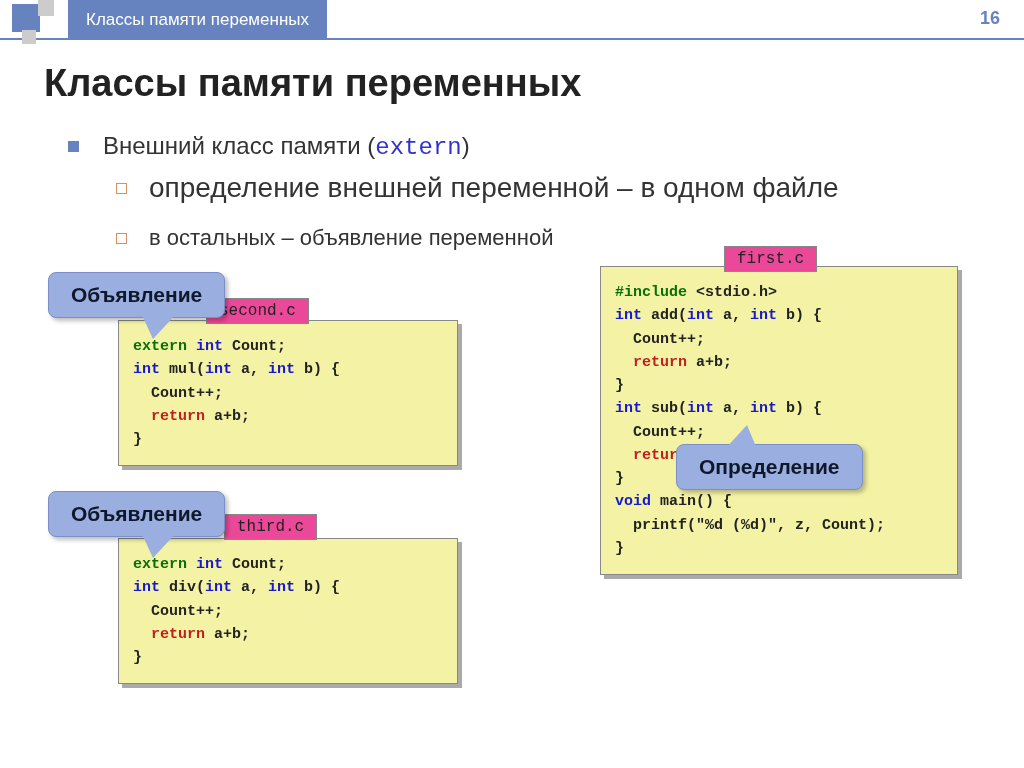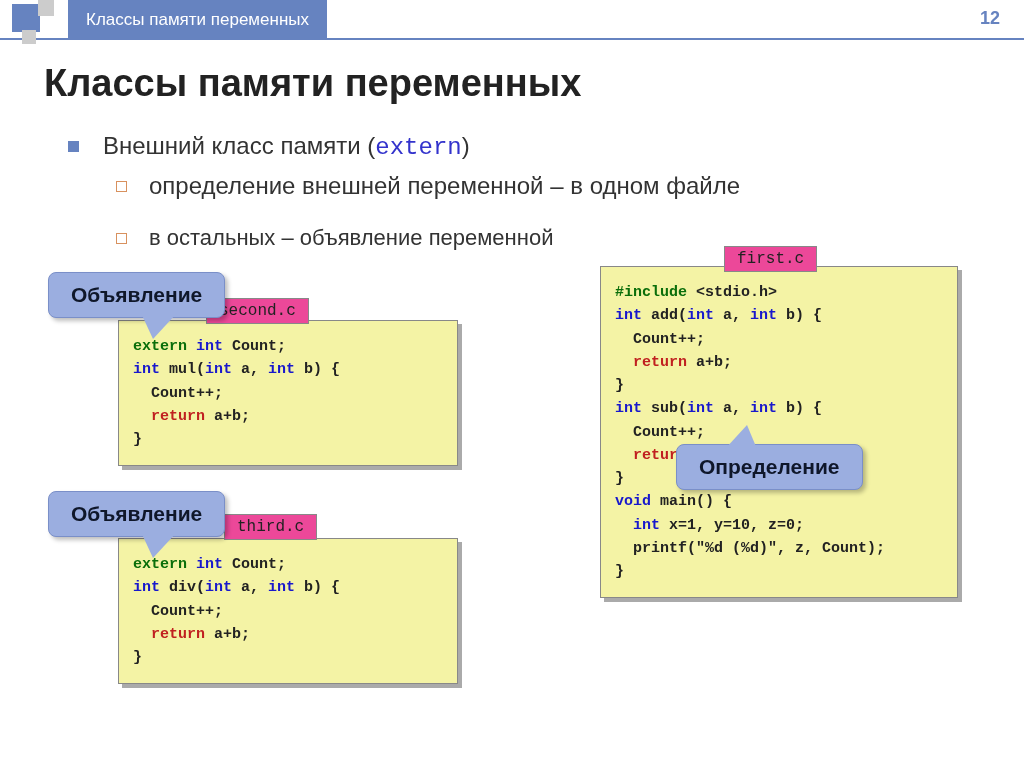--- a/index.html
+++ b/index.html
@@ -41,35 +41,35 @@
 </head>
 <body>
 
 <div class="topbar">
   <div class="logo-box">
     <div class="sq1"></div>
       <div class="sq2"></div>
       <div class="sq3"></div>
   </div>
   <div class="crumb">Классы памяти переменных</div>
-  <div class="page-num">12</div>
+  <div class="page-num">16</div>
 </div>
 
 <div class="title">Классы памяти переменных</div>
 
 <div class="bullet-row" style="top:132px;">
   <span class="sq-bullet"></span>
   <span class="b-text">
     <span>Внешний класс памяти (</span><span class="mono-kw">extern</span><span>)</span>
   </span>
 </div>
 
 <div class="bullet-row" style="top:172px; left:116px;">
   <span class="open-bullet"></span>
-  <span class="b-text" style="font-size:24px;">определение внешней переменной – в одном файле</span>
+  <span class="b-text" style="font-size:28px;">определение внешней переменной – в одном файле</span>
 </div>
 
 <div class="bullet-row" style="top:208px; left:116px;margin-top:17px;">
   <span class="open-bullet"></span>
   <span class="b-text" style="font-size:22px;">в остальных – объявление переменной</span>
 </div>
 
 <div class="filetab" style="top:298px; left:206px;">second.c</div>
 <div class="codebox" style="top:320px; left:118px; width:340px;">
   <div class="code-line"><span class="kw-pre">extern</span><span class="kw-blue"> int</span><span> Count;</span></div>
@@ -99,20 +99,19 @@
   <div class="code-line">  Count++;</div>
   <div class="code-line"><span class="kw-red">  return</span><span> a+b;</span></div>
   <div class="code-line">}</div>
   <div class="code-line"></div>
   <div class="code-line"><span class="kw-blue">int</span><span> sub(</span><span class="kw-blue">int</span><span> a, </span><span class="kw-blue">int</span><span> b) {</span></div>
   <div class="code-line">  Count++;</div>
   <div class="code-line"><span class="kw-red">  return</span><span> a-b;</span></div>
   <div class="code-line">}</div>
   <div class="code-line"></div>
   <div class="code-line"><span class="kw-blue">void</span><span> main() {</span></div>
-  <div class="code-line"><span class="kw-blue">  int</span><span> x=1, y=10, z=0;</span></div>
   <div class="code-line">  printf("%d (%d)", z, Count);</div>
   <div class="code-line">}</div>
 </div>
 
 <div id="co1" class="callout" style="top:272px; left:48px;">Объявление</div>
 <div id="co2" class="callout" style="top:491px; left:48px;">Объявление</div>
 <div id="co3" class="callout" style="top:444px; left:676px;">Определение</div>
 
 </body></html>

